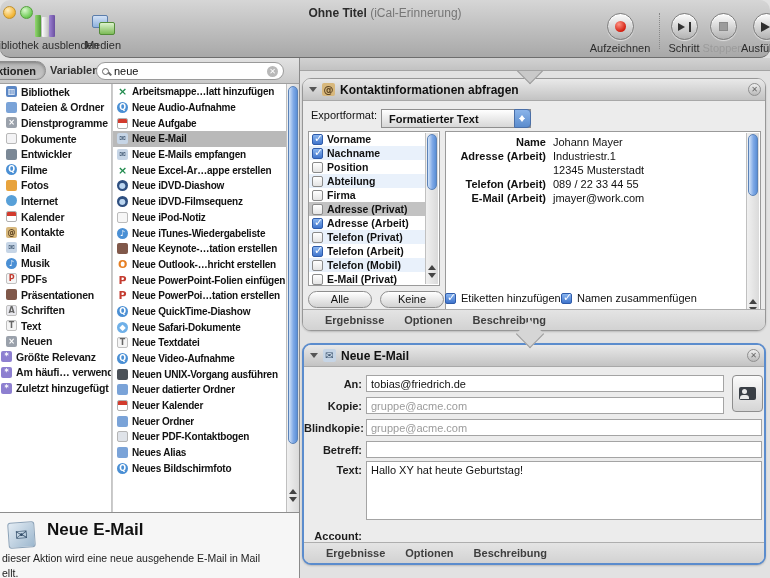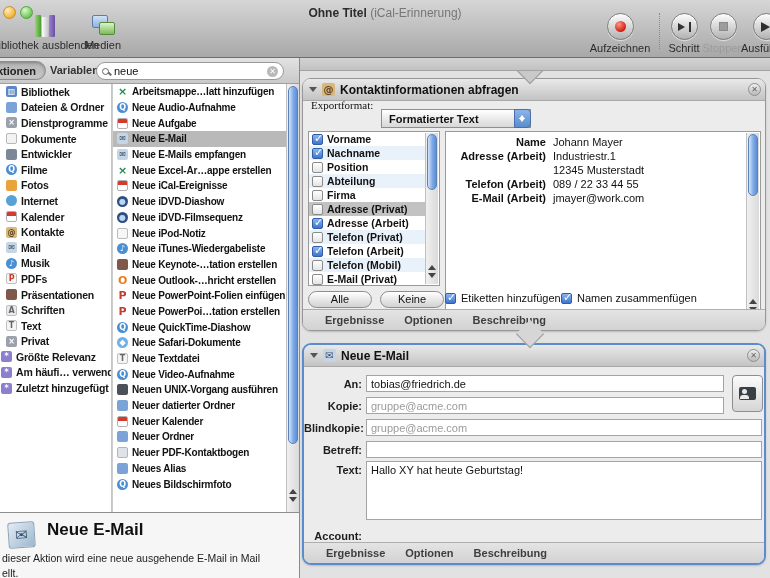--- a/index.html
+++ b/index.html
@@ -2,21 +2,21 @@
 <html style="--accent: #5b8ccd; --accentl: #8ab4ea; --record: #d31f10; --selgray: #b9b9b9; --altblue: #e9f1fb; --rowgray: #c2c2c2;"><head>
 <meta charset="utf-8">
 <style>
   * { margin:0; padding:0; box-sizing:border-box; }
   html,body { width:770px; height:578px; overflow:hidden; background:#e2e2e2;
     font-family:"Liberation Sans", sans-serif; }
   .window { position:relative; width:770px; height:578px; overflow:hidden; background:#e2e2e2; }
 
   
   .toolbar { position:absolute; top:0; left:0; right:0; height:58px;
-    background:linear-gradient(#d6d6d6,#a8a8a8); border-bottom:1px solid #6e6e6e; z-index:10; }
+    background:linear-gradient(#d6d6d6,#a8a8a8); border-bottom:1px solid #6e6e6e; z-index:10;border-radius:10px; }
   .tl { position:absolute; top:6px; width:13px; height:13px; border-radius:50%; }
   .tl.yellow { left:3px; background:radial-gradient(circle at 35% 30%,#ffeec2,#f3b83b 65%,#cf9a27); border:1px solid #c0912f; }
   .tl.green  { left:20px; background:radial-gradient(circle at 35% 30%,#d9f7cd,#74ce5c 65%,#49a437); border:1px solid #55a03e; }
   .title { position:absolute; top:6px; left:0; right:0; text-align:center; font-size:12px; }
   .title .main { font-weight:bold; color:#2c2c2c; }
   .title .sub  { color:#767676; }
   .tbtn { position:absolute; top:13px; display:flex; flex-direction:column; align-items:center; gap:2px; }
   .tlabel { font-size:11px; color:#2c2c2c; white-space:nowrap; }
   .tbtn.disabled .tlabel { color:#9b9b9b; }
   .books-icon { width:26px; height:24px; display:flex; gap:1px; align-items:flex-end; justify-content:center; }
@@ -127,21 +127,21 @@
   .aclose { margin-left:auto; width:13px; height:13px; border-radius:50%;
     background:linear-gradient(#efefef,#b9b9b9); border:1px solid #8f8f8f;
     color:#666; font-size:8px; line-height:11px; text-align:center; margin-right:-2px; }
   .aclose::before { content:'✕'; font-family:"DejaVu Sans",sans-serif; }
   .afoot { position:absolute; left:0; right:0; bottom:0; height:21px;
     background:linear-gradient(#e4e4e4,#d2d2d2); border-top:1px solid #aeaeae; border-radius:0 0 7px 7px;
     display:flex; align-items:center; gap:20px; padding-left:22px; }
   .afoot span { font-size:11px; font-weight:bold; color:#3e3e3e; }
 
   
-  .explabel { position:absolute; left:8px; top:20px; font-size:11px; color:#111;font-family:Liberation Serif, serif; }
+  .explabel { position:absolute; left:8px; top:30px; font-size:11px; color:#111; }
   .popup { position:absolute; border:1px solid #8e8e8e; border-radius:0;
     background:linear-gradient(#ffffff,#d7d7d7); font-size:11px; font-weight:bold; color:#111;
     display:flex; align-items:center; padding-left:7px; }
   .pcap { position:absolute; right:-1px; top:-1px; bottom:-1px; width:17px; border-radius:0 4px 4px 0;
     background:linear-gradient(var(--accentl),var(--accent)); border:1px solid #4a6fa8; }
   .pcap::before { content:''; position:absolute; left:4px; top:2px; border:3.5px solid transparent; border-bottom:4px solid #fff; }
   .pcap::after  { content:''; position:absolute; left:4px; bottom:2px; border:3.5px solid transparent; border-top:4px solid #fff; }
   .exp-popup { left:78px; top:30px; width:150px; height:19px; }
   .fieldbox { position:absolute; left:5px; top:52px; width:132px; height:155px; background:#fff; border:1px solid #9a9a9a; }
   .frow { display:flex; align-items:center; gap:4px; height:14px; padding-left:3px; width:117px;
@@ -308,21 +308,21 @@
         <div class="lrow">
           <span class="ic" style="color: rgb(102, 102, 102); background: rgb(233, 233, 238); border: 1px solid rgb(192, 192, 192);">A</span>
           <span>Schriften</span>
         </div>
         <div class="lrow">
           <span class="ic" style="color: rgb(102, 102, 102); background: rgb(245, 245, 245); border: 1px solid rgb(192, 192, 192);">T</span>
           <span>Text</span>
         </div>
         <div class="lrow">
           <span class="ic" style="color: rgb(255, 255, 255); background: rgb(154, 161, 171);">×</span>
-          <span>Privat</span>
+          <span>Neuen</span>
         </div>
         <div class="lrow smart">
           <span class="ic" style="color: rgb(255, 255, 255); background: rgb(141, 127, 208);">*</span>
           <span>Größte Relevanz</span>
         </div>
         <div class="lrow smart">
           <span class="ic" style="color: rgb(255, 255, 255); background: rgb(141, 127, 208);">*</span>
           <span>Am häufi… verwendet</span>
         </div>
         <div class="lrow smart">
@@ -351,24 +351,20 @@
           <span class="ic" style="color: rgb(57, 81, 107); background: rgb(198, 213, 230);">✉</span>
           <span>Neue E-Mail</span>
         </div>
         <div class="arow">
           <span class="ic" style="color: rgb(57, 81, 107); background: rgb(198, 213, 230);">✉</span>
           <span>Neue E-Mails empfangen</span>
         </div>
         <div class="arow">
           <span class="ic noglyphbg" style="color: rgb(31, 138, 76); background: transparent;">×</span>
           <span>Neue Excel-Ar…appe erstellen</span>
-        </div>
-        <div class="arow">
-          <span class="ic cal"></span>
-          <span>Neue iCal-Ereignisse</span>
         </div>
         <div class="arow">
           <span class="ic round" style="color: rgb(188, 214, 240); background: rgb(46, 79, 128);">●</span>
           <span>Neue iDVD-Diashow</span>
         </div>
         <div class="arow">
           <span class="ic round" style="color: rgb(188, 214, 240); background: rgb(46, 79, 128);">●</span>
           <span>Neue iDVD-Filmsequenz</span>
         </div>
         <div class="arow">

